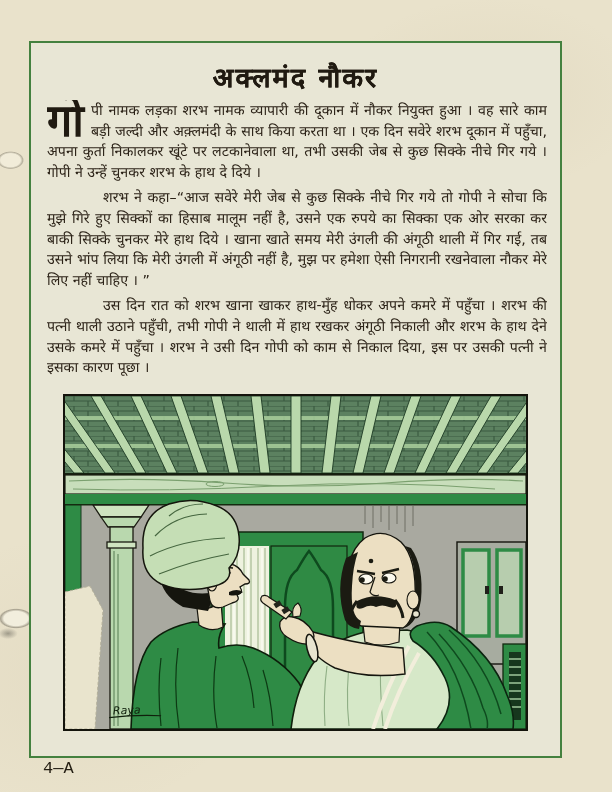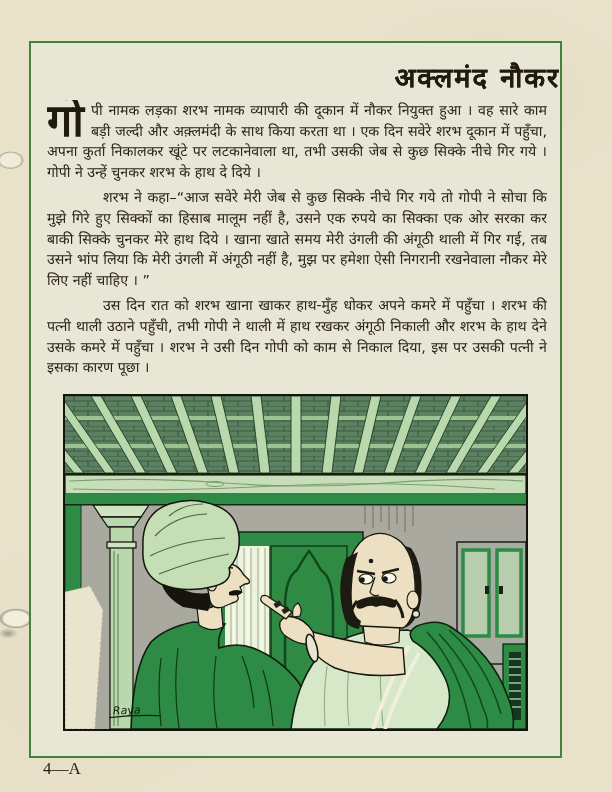--- a/index.html
+++ b/index.html
@@ -14,42 +14,42 @@
     background:
       radial-gradient(220px 140px at 80% 12%, rgba(150,130,90,.07), transparent 70%),
       radial-gradient(260px 200px at 12% 85%, rgba(150,130,90,.06), transparent 70%),
       radial-gradient(180px 120px at 55% 55%, rgba(255,255,240,.10), transparent 70%);
   }
   .frame{
     position:absolute;left:29px;top:41px;width:529px;height:713px;
     border:2px solid #44813f;background:#e8e6d5;box-sizing:content-box;
   }
   .title{
-    position:absolute;left:0;right:0;top:15px;text-align:right;
+    position:absolute;left:0;right:0;top:15px;text-align:center;
     font-size:27px;font-weight:bold;letter-spacing:2px;color:#201a11;
     text-shadow:0 0 .5px #201a11;
   }
   .story{
     position:absolute;left:16px;top:57px;width:500px;max-height:296px;overflow:hidden;
     font-size:14.2px;line-height:20.6px;text-align:justify;color:#2c2318;
   }
   .story p{margin:0 0 5px 0}
   .story p.indent{text-indent:56px}
   .dropcap{
     float:left;font-size:45px;line-height:36px;font-weight:bold;
     padding:3px 7px 0 0;color:#201a11;
   }
   .illus{
     position:absolute;left:63px;top:394px;width:465px;height:337px;
     border:2px solid #14140c;box-sizing:border-box;background:#a9a9a0;
   }
   .illus svg{display:block;width:100%;height:100%}
   .page-num{
     position:absolute;left:43px;top:759px;
-    font-family:Liberation Serif, serif;font-size:17px;color:#241e13;
+    font-family:Liberation Mono, monospace;font-size:17px;color:#241e13;
   }
   
   .tear{position:absolute;pointer-events:none}
   .tear-a{left:0;top:136px;width:30px;height:44px;
     background:radial-gradient(18px 12px at 35% 55%, #f1ecd9 0 55%, rgba(120,115,100,.45) 68%, transparent 75%);}
   .tear-b{left:0;top:596px;width:40px;height:50px;
     background:
       radial-gradient(22px 13px at 40% 45%, #f2eedd 0 55%, rgba(110,105,92,.5) 70%, transparent 78%),
       radial-gradient(14px 8px at 20% 75%, rgba(90,88,78,.5), transparent 70%);}
 </style>

